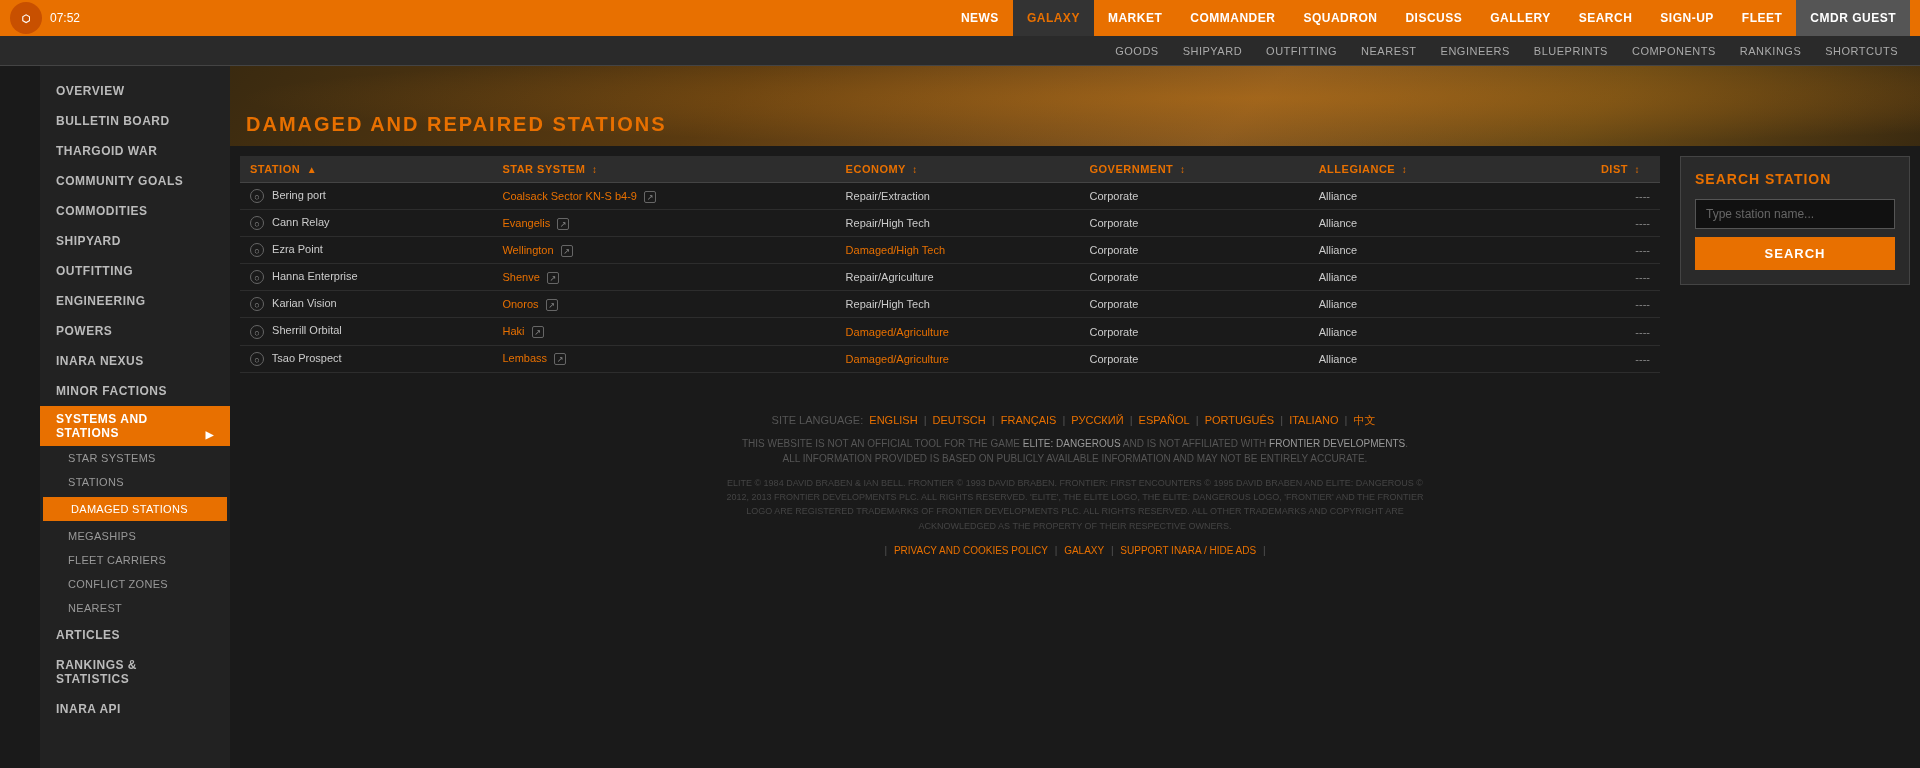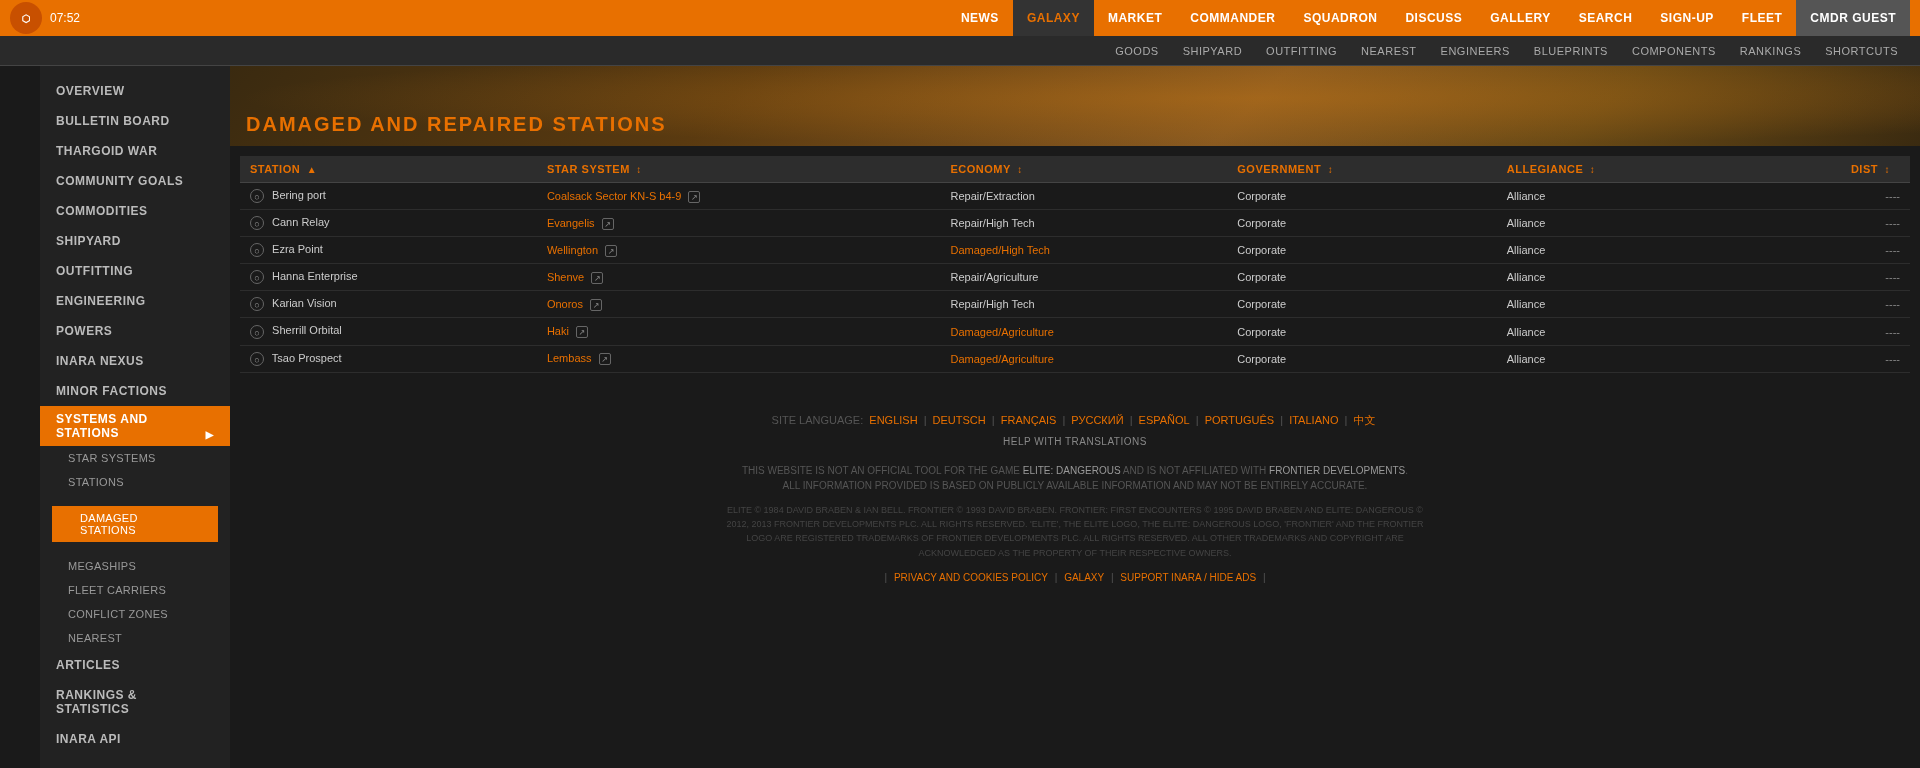--- a/index.html
+++ b/index.html
@@ -48,21 +48,21 @@
     .sidebar {
       width: 190px; background: #222; flex-shrink: 0; padding-top: 10px;
     }
     .sidebar-item {
       padding: 8px 16px; color: #bbb; cursor: pointer; font-size: 12px; letter-spacing: 0.5px; font-weight: bold; text-transform: uppercase;
     }
     .sidebar-sub-item {
       padding: 6px 28px; color: #999; cursor: pointer; font-size: 11px; letter-spacing: 0.3px; text-transform: uppercase;
     }
     .sidebar-sub-item.active {
-      background: #e87000; color: #fff; margin: 12px;
+      background: #e87000; color: #fff; margin: 3px;
     }
     .sidebar-section-header {
       background: #e87000; color: #fff; padding: 6px 16px; font-size: 12px; font-weight: bold; letter-spacing: 0.5px; text-transform: uppercase; display: flex; align-items: flex-end; justify-content: space-between;
     }
     .sidebar-section-header .arrow { font-size: 10px; }
 
     
     .main-content { flex: 1; }
 
     
@@ -325,35 +325,41 @@
     </td>
     <td class="damaged-economy">Damaged/Agriculture</td>
     <td>Corporate</td>
     <td>Alliance</td>
     <td class="dist-col">----</td>
   </tr>
             </tbody>
         </table>
       </div>
 
+      <div class="right-panel">
+        <div class="search-station-box">
+          <h3>SEARCH STATION</h3>
+          <input type="text" placeholder="Type station name..." style="">
+          <button>SEARCH</button>
+        </div>
+      </div>
     </div>
 
     <div class="footer-area">
       <div class="footer-lang">
         <span>SITE LANGUAGE:</span>
         <a>ENGLISH</a> <span>|</span>
         <a>DEUTSCH</a> <span>|</span>
         <a>FRANÇAIS</a> <span>|</span>
         <a>РУССКИЙ</a> <span>|</span>
         <a>ESPAÑOL</a> <span>|</span>
         <a>PORTUGUÊS</a> <span>|</span>
         <a>ITALIANO</a> <span>|</span>
         <a>中文</a>
       </div>
-      <div class="footer-help">HELP WITH TRANSLATIONS</div>
       <div class="footer-disclaimer">
         THIS WEBSITE IS NOT AN OFFICIAL TOOL FOR THE GAME <span style="color:#999;">ELITE: DANGEROUS</span> AND IS NOT AFFILIATED WITH <span style="color:#999;">FRONTIER DEVELOPMENTS</span>.<br>
         ALL INFORMATION PROVIDED IS BASED ON PUBLICLY AVAILABLE INFORMATION AND MAY NOT BE ENTIRELY ACCURATE.
       </div>
       <div class="footer-copyright">ELITE © 1984 DAVID BRABEN &amp; IAN BELL. FRONTIER © 1993 DAVID BRABEN. FRONTIER: FIRST ENCOUNTERS © 1995 DAVID BRABEN AND ELITE: DANGEROUS © 2012, 2013 FRONTIER DEVELOPMENTS PLC. ALL RIGHTS RESERVED. 'ELITE', THE ELITE LOGO, THE ELITE: DANGEROUS LOGO, 'FRONTIER' AND THE FRONTIER LOGO ARE REGISTERED TRADEMARKS OF FRONTIER DEVELOPMENTS PLC. ALL RIGHTS RESERVED. ALL OTHER TRADEMARKS AND COPYRIGHT ARE ACKNOWLEDGED AS THE PROPERTY OF THEIR RESPECTIVE OWNERS.</div>
       <div class="footer-links">
         | <a>PRIVACY AND COOKIES POLICY</a> | <a>GALAXY</a> | <a>SUPPORT INARA / HIDE ADS</a> |
       </div>
     </div>
   </main>

